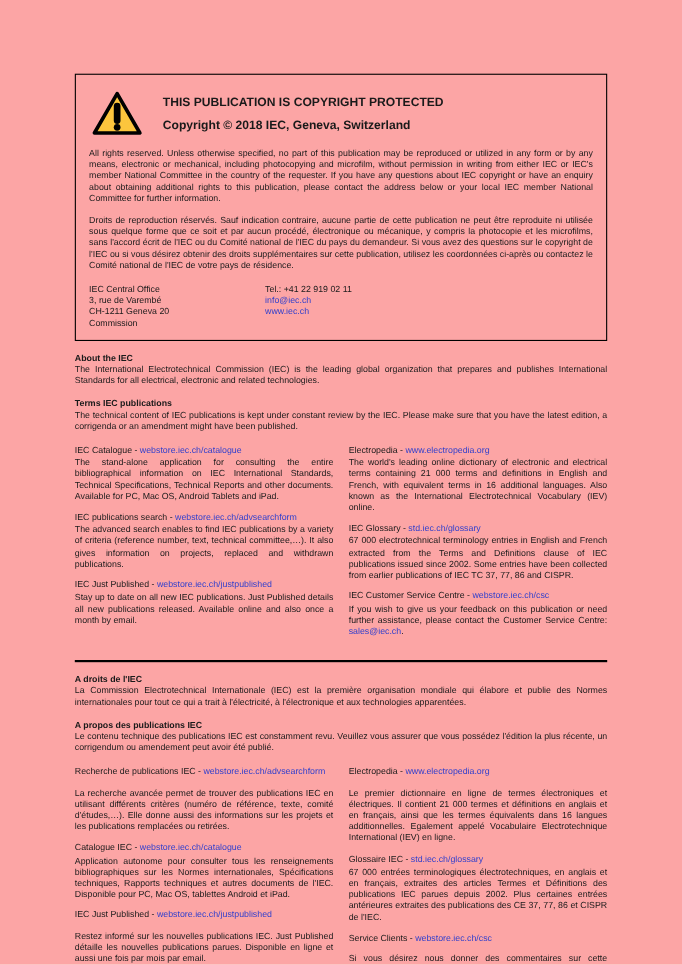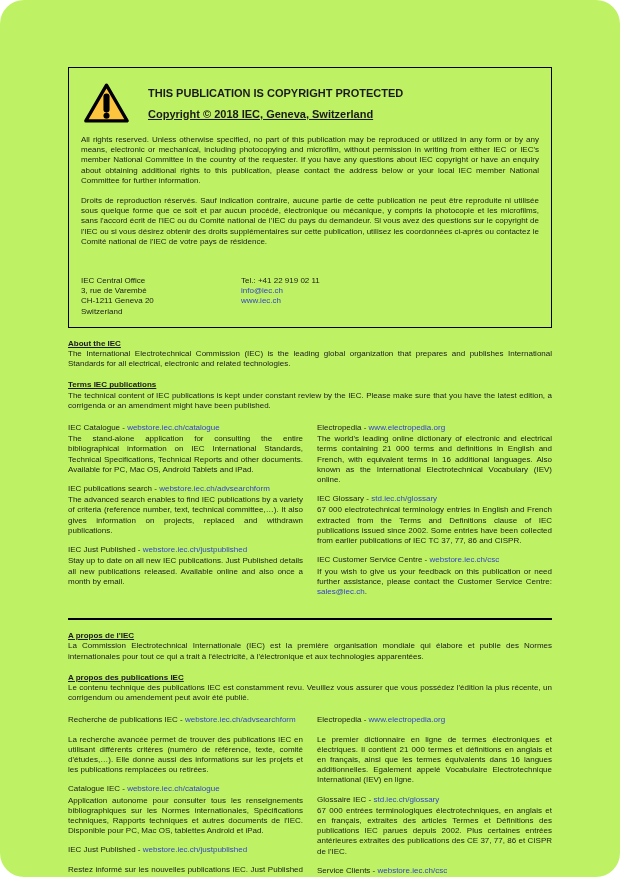--- a/index.html
+++ b/index.html
@@ -6,22 +6,21 @@
   body {
     width: 620px; height: 877px;
     background: #ffffff;
     font-family: "Liberation Sans", sans-serif;
     color: #1a1a1a;
     overflow: hidden;
   }
   .page {
     position: relative;
     width: 620px; height: 877px;
-    background: #bef264;
-    border-radius: 24px;
+    background: #fca5a5;
   }
   .content {
     position: absolute;
     left: 68px; top: 67px;
     width: 484px;
   }
 
   
   .copyright-box {
     border: 1px solid #000;
@@ -29,41 +28,41 @@
     box-sizing: border-box;
   }
   .box-header {
     display: flex;
     align-items: center;
     margin: 2px 0 10px 2px;
   }
   .warning-svg { width: 47px; height: 43px; flex: none; display: block; }
   .box-titles { margin-left: 18px; }
   .box-title1 { font-size: 11px; font-weight: bold; line-height: 13px; margin-bottom: 8px; }
-  .box-title2 { font-size: 11px; font-weight: bold; line-height: 13px; text-decoration: underline; }
+  .box-title2 { font-size: 11px; font-weight: bold; line-height: 13px; }
 
   .para {
     font-size: 8px; line-height: 10.2px;
     text-align: justify;
     margin: 0 0 10px 0;
   }
   .address-row {
     display: flex;
     font-size: 8px; line-height: 10.2px;
-    margin: 29px 0 4px 0;
+    margin: 11px 0 4px 0;
   }
   .address-col { width: 160px; }
   .contact-col { }
   .addr-line { display: block; }
 
   .link { color: #3340cc; cursor: pointer; }
 
   
   .section { margin-top: 11px; }
-  .sec-heading { font-size: 8px; font-weight: bold; line-height: 10.2px; text-decoration: underline; }
+  .sec-heading { font-size: 8px; font-weight: bold; line-height: 10.2px; }
   .sec-body { font-size: 8px; line-height: 10.2px; text-align: justify; margin: 0; }
 
   .cols { display: flex; gap: 14px; margin-top: 12px; }
   .col { width: 235px; box-sizing: border-box; }
 
   .entry { margin-bottom: 9px; }
   .entry-heading { font-size: 8px; font-weight: normal; line-height: 10.2px; }
   .entry-body { font-size: 8px; line-height: 10.2px; text-align: justify; margin: 1px 0 0 0; }
   .entry-body.gap { margin-top: 9px; }
 
@@ -95,21 +94,21 @@
       </div>
 
       <p class="para">All rights reserved. Unless otherwise specified, no part of this publication may be reproduced or utilized in any form or by any means, electronic or mechanical, including photocopying and microfilm, without permission in writing from either IEC or IEC's member National Committee in the country of the requester. If you have any questions about IEC copyright or have an enquiry about obtaining additional rights to this publication, please contact the address below or your local IEC member National Committee for further information.</p>
       <p class="para">Droits de reproduction réservés. Sauf indication contraire, aucune partie de cette publication ne peut être reproduite ni utilisée sous quelque forme que ce soit et par aucun procédé, électronique ou mécanique, y compris la photocopie et les microfilms, sans l'accord écrit de l'IEC ou du Comité national de l'IEC du pays du demandeur. Si vous avez des questions sur le copyright de l'IEC ou si vous désirez obtenir des droits supplémentaires sur cette publication, utilisez les coordonnées ci-après ou contactez le Comité national de l'IEC de votre pays de résidence.</p>
 
       <div class="address-row">
         <div class="address-col">
           <span class="addr-line">IEC Central Office</span>
           <span class="addr-line">3, rue de Varembé</span>
           <span class="addr-line">CH-1211 Geneva 20</span>
-          <span class="addr-line">Switzerland</span>
+          <span class="addr-line">Commission</span>
         </div>
         <div class="contact-col">
           <span class="addr-line">Tel.: +41 22 919 02 11</span>
           <span class="addr-line link">info@iec.ch</span>
           <span class="addr-line link">www.iec.ch</span>
         </div>
       </div>
     </div>
 
     <div class="section">
@@ -149,21 +148,21 @@
         <div class="entry">
           <div class="entry-heading"><span>IEC Customer Service Centre - </span><span class="link">webstore.iec.ch/csc</span></div>
           <p class="entry-body"><span>If you wish to give us your feedback on this publication or need further assistance, please contact the Customer Service Centre: </span><span class="link">sales@iec.ch</span><span>.</span></p>
         </div>
       </div>
     </div>
 
     <hr class="divider">
 
     <div class="section" style="margin-top:0;">
-      <div class="sec-heading">A propos de l'IEC</div>
+      <div class="sec-heading">A droits de l'IEC</div>
       <p class="sec-body">La Commission Electrotechnical Internationale (IEC) est la première organisation mondiale qui élabore et publie des Normes internationales pour tout ce qui a trait à l'électricité, à l'électronique et aux technologies apparentées.</p>
     </div>
 
     <div class="section">
       <div class="sec-heading">A propos des publications IEC</div>
       <p class="sec-body">Le contenu technique des publications IEC est constamment revu. Veuillez vous assurer que vous possédez l'édition la plus récente, un corrigendum ou amendement peut avoir été publié.</p>
     </div>
 
     <div class="cols">
       <div class="col">

